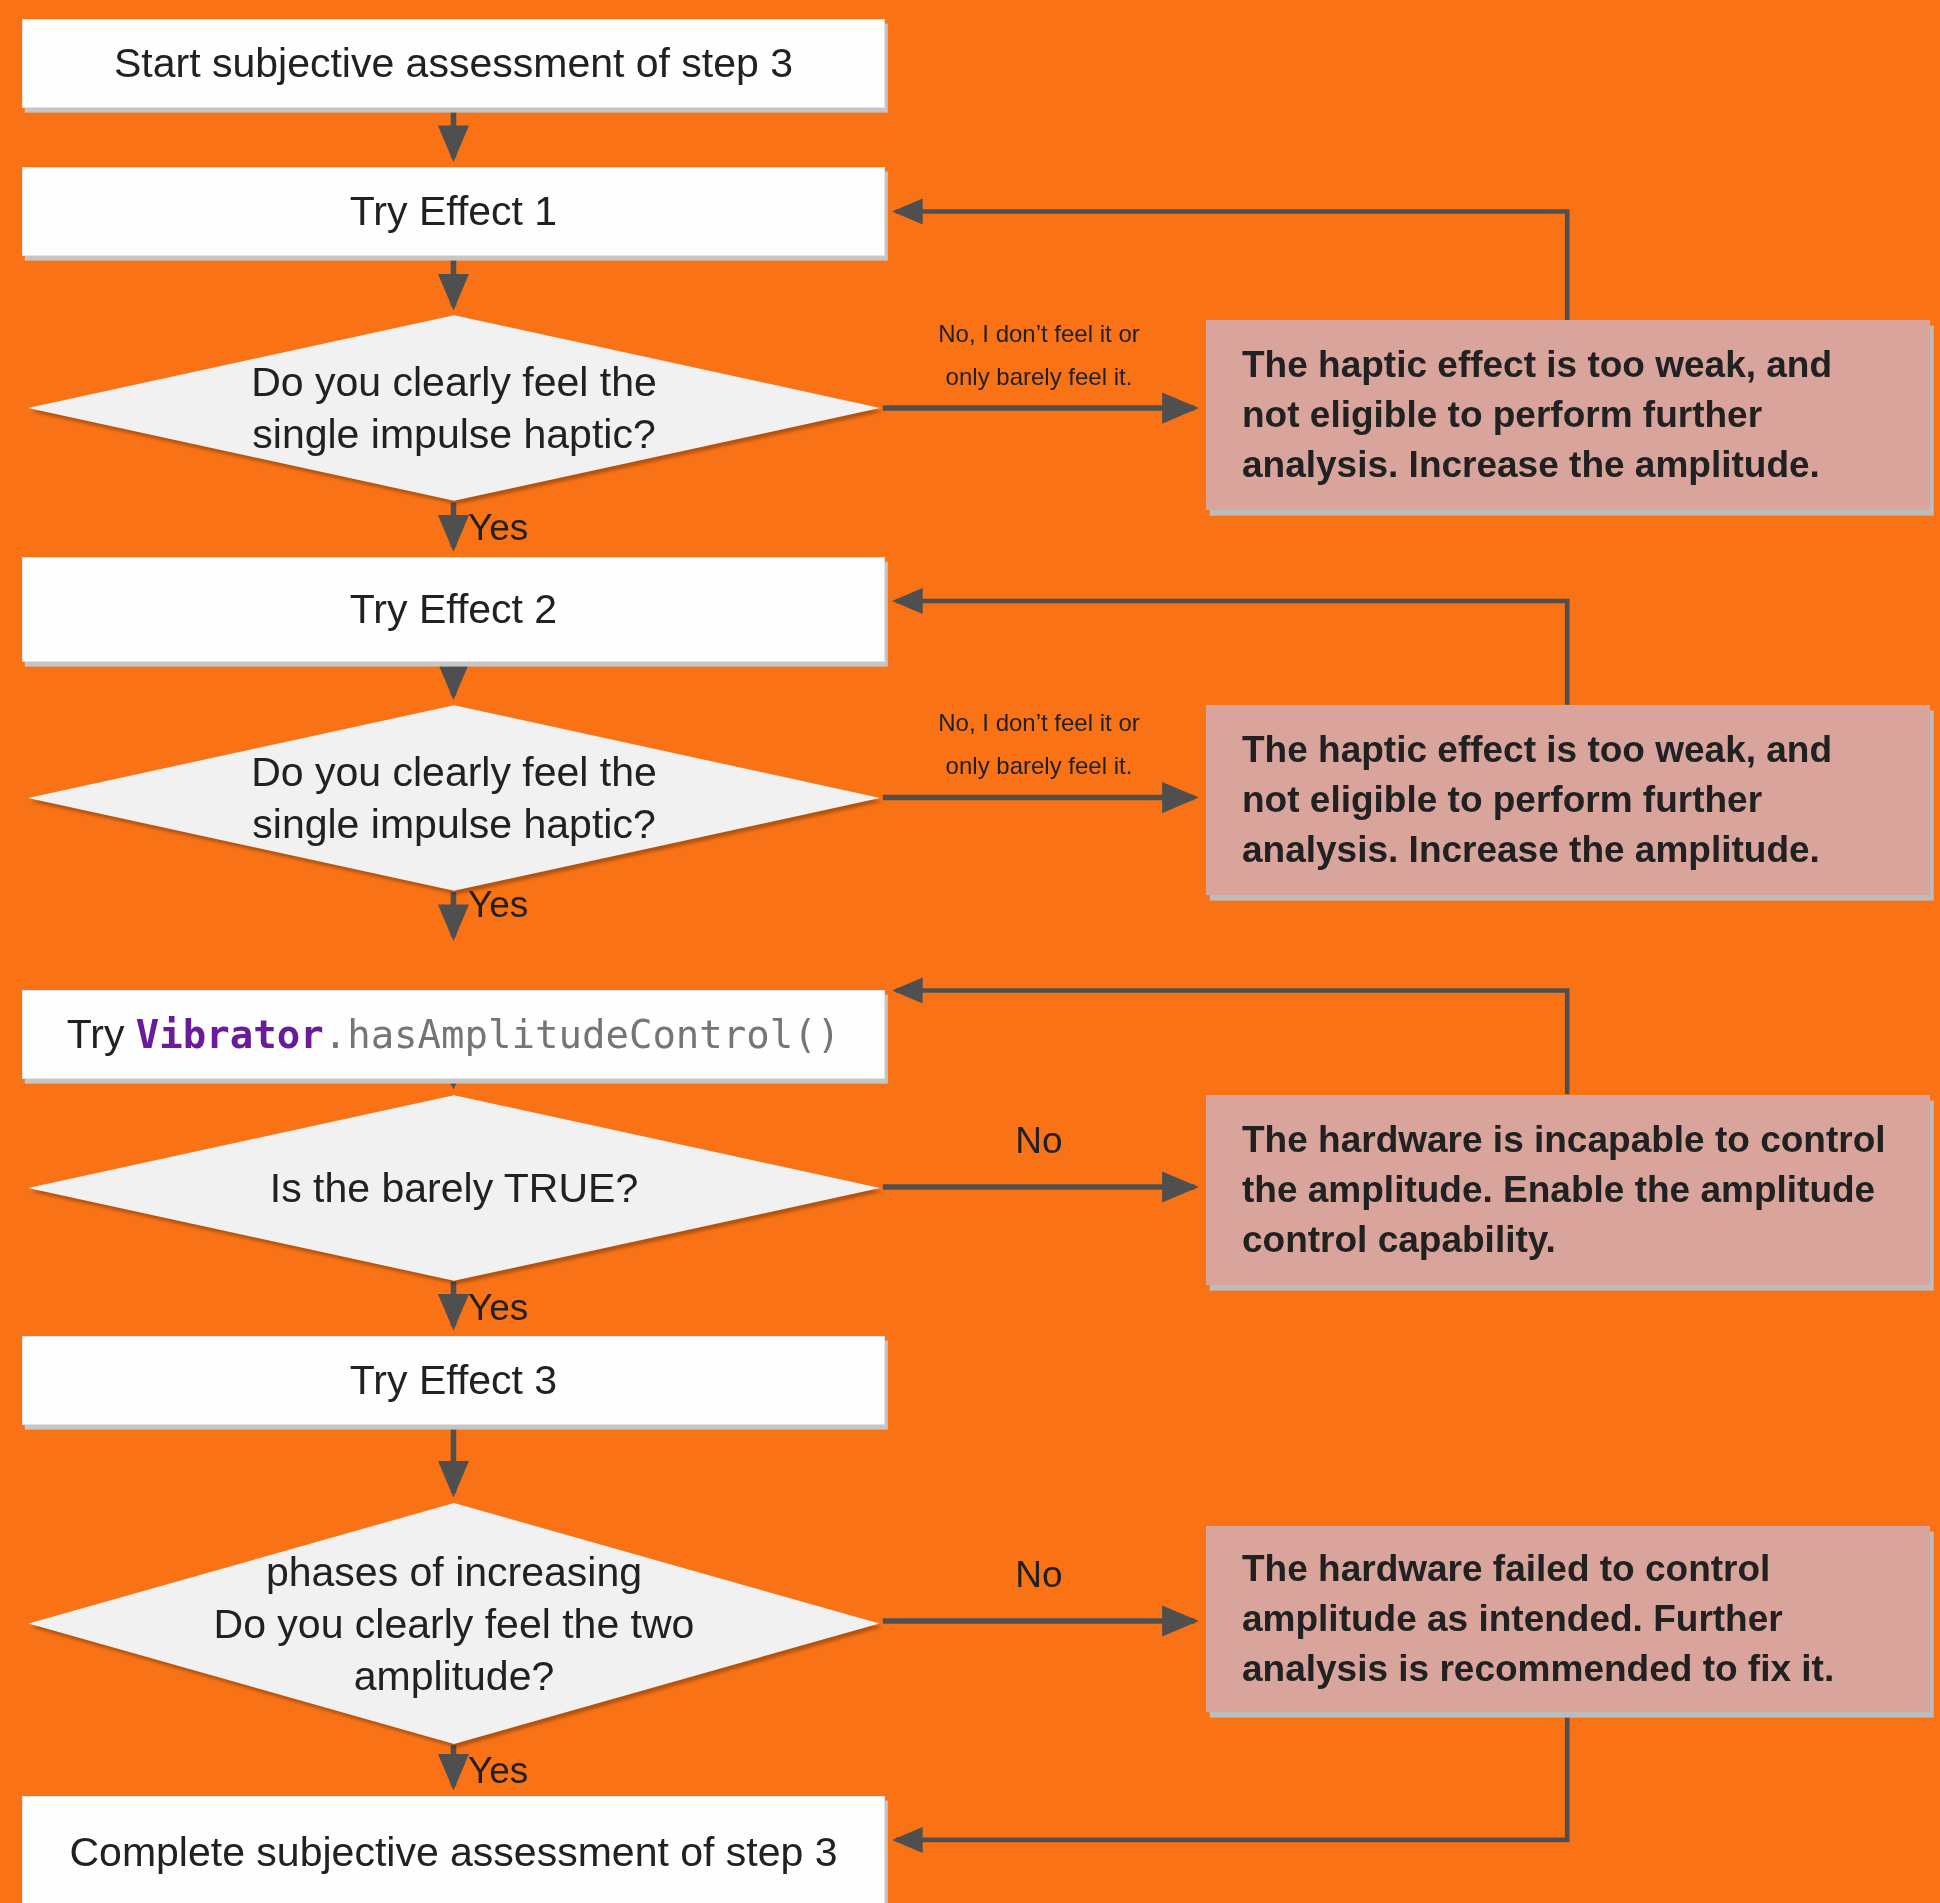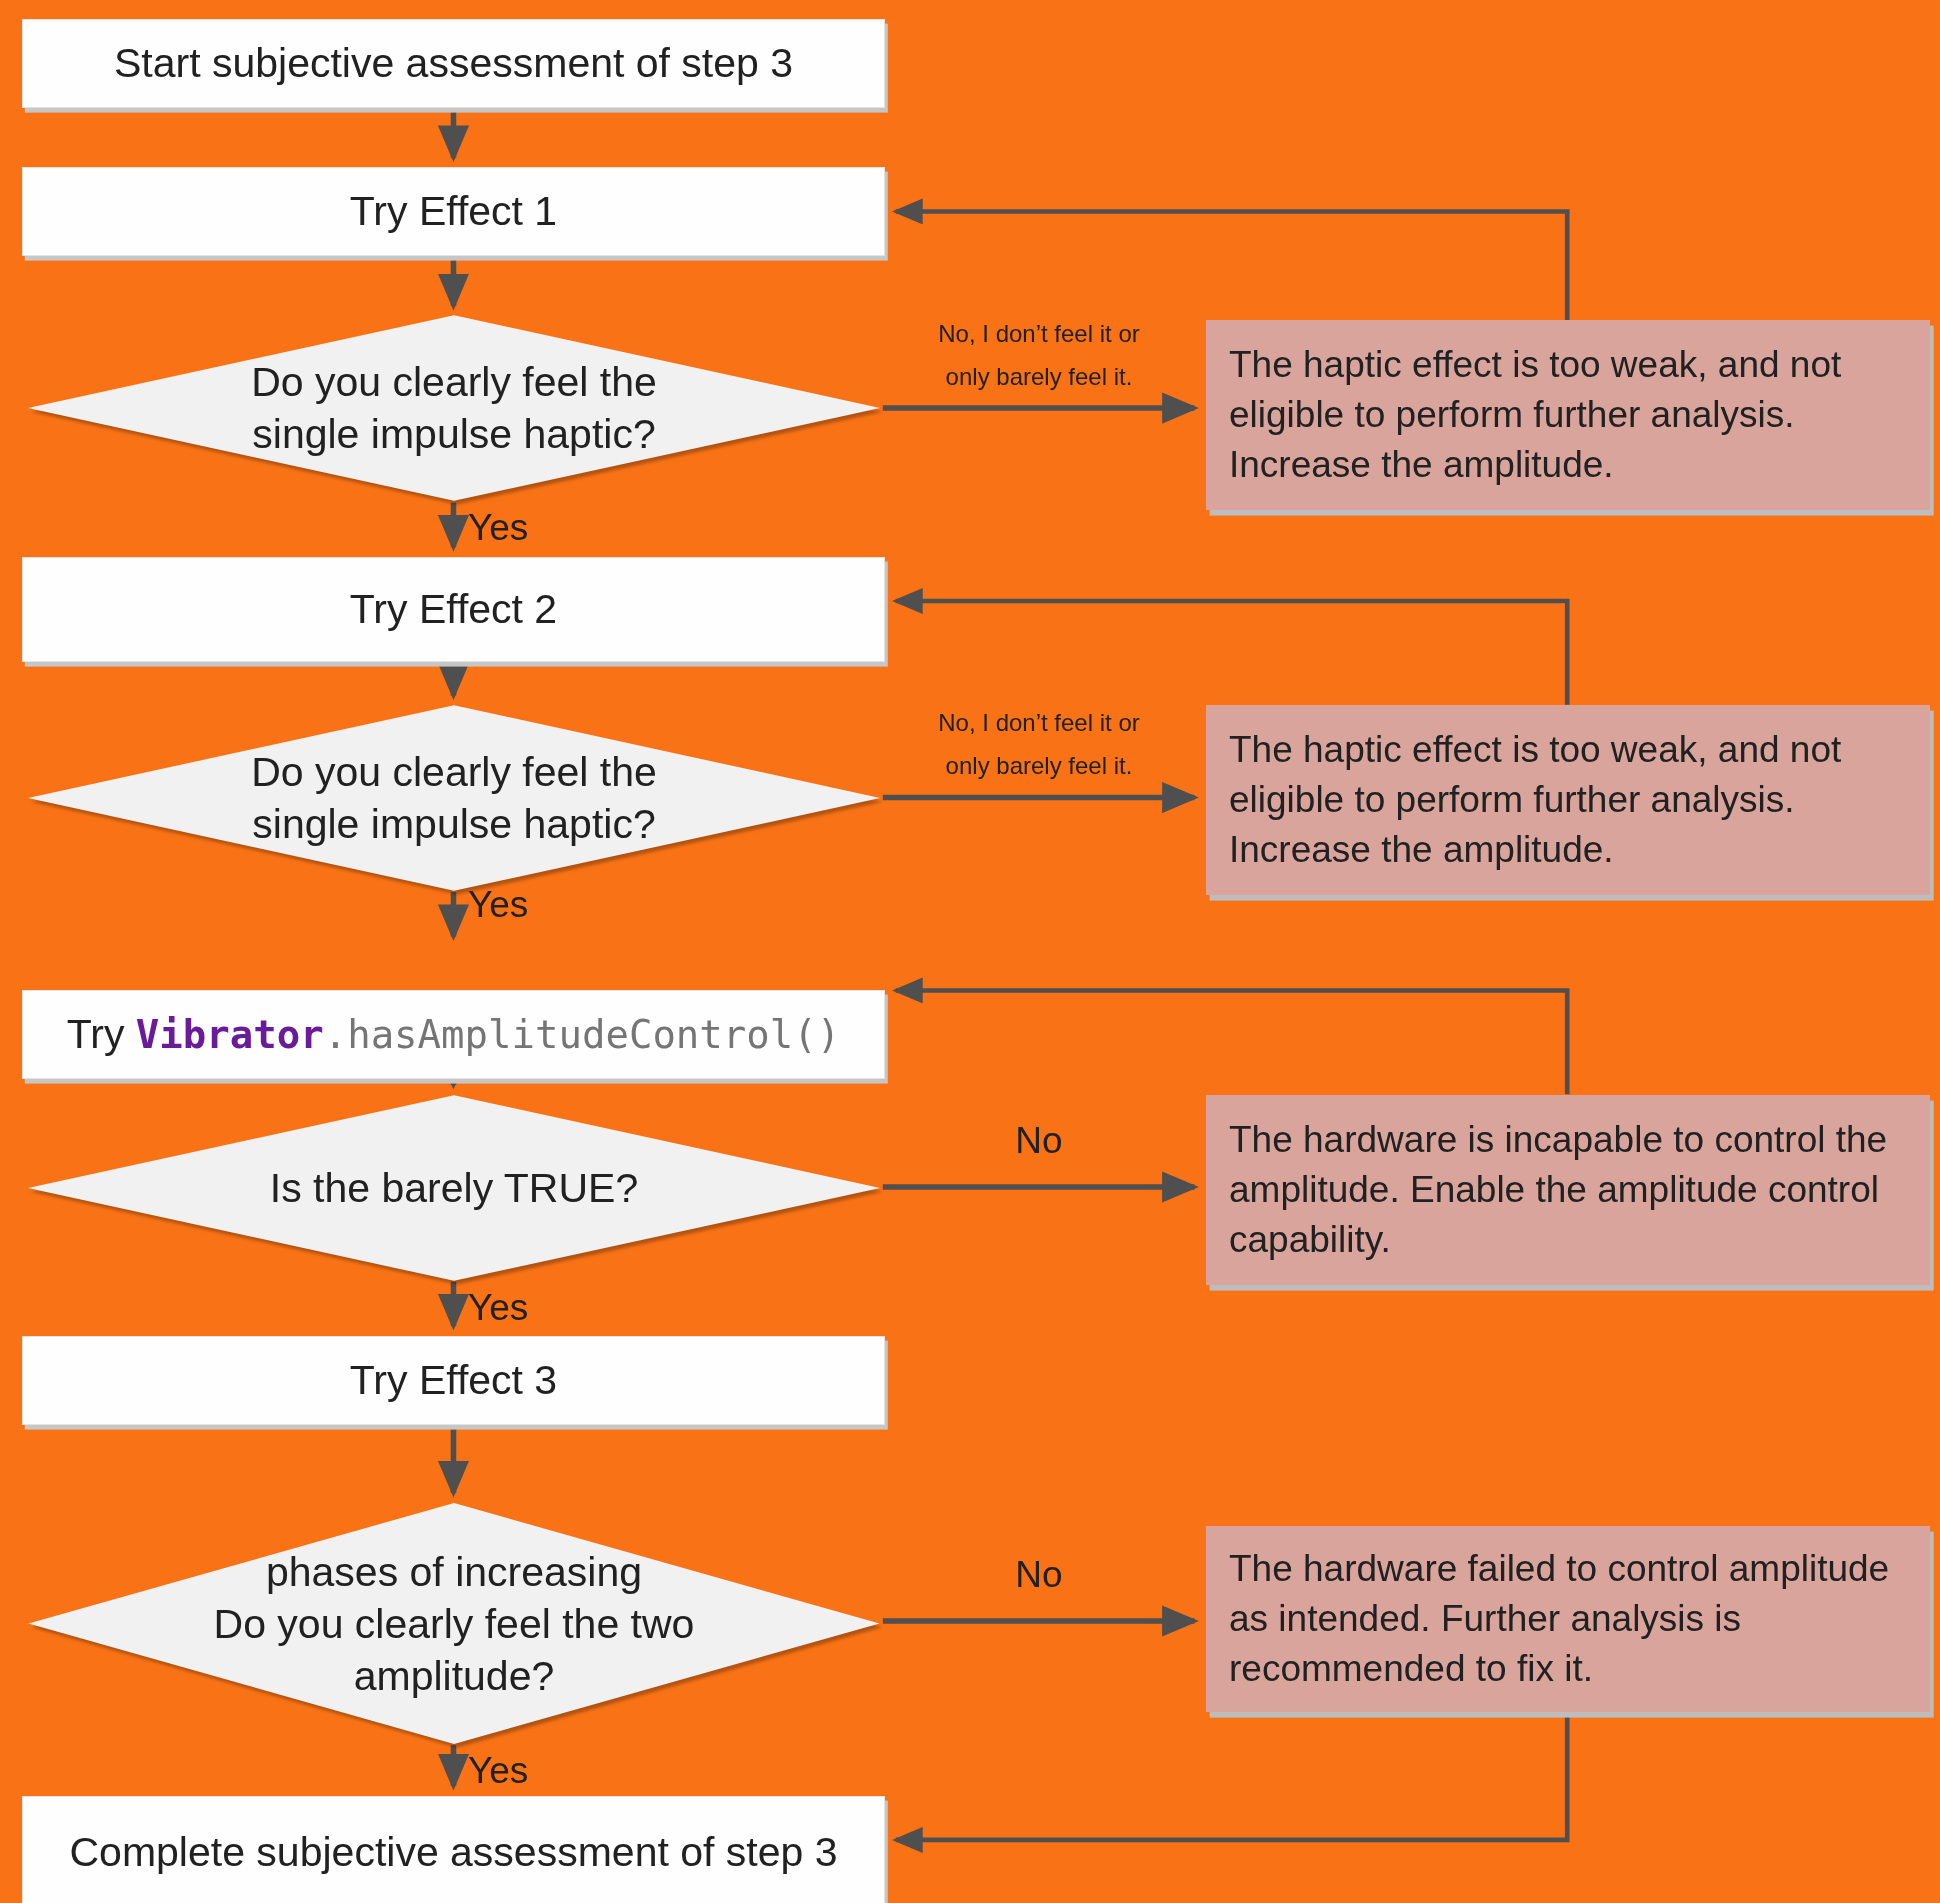--- a/index.html
+++ b/index.html
@@ -12,21 +12,22 @@
   .box{
     background:#fefefe; border:1.9px solid #e3e3e3;
     box-shadow:2.8px 4.6px 0 #c6c6c6;
     display:flex; align-items:center; justify-content:center;
     font-size:41px; text-align:center;
   }
   .outcome{
     background:#d8a49c; box-shadow:3.7px 5.6px 0 #bdbdbd;
     display:flex; align-items:center;
     font-size:37px; line-height:50px; text-align:left;
-    padding:0 23px;
+    padding:0 36px;
+    font-weight:bold;
   }
   .diamond{z-index:2;}
   .diamond svg{position:absolute; left:0; top:0; overflow:visible;}
   .diamond .dtext{
     position:absolute; left:0; top:0; width:100%; height:100%;
     display:flex; flex-direction:column; align-items:center; justify-content:center;
     font-size:41px; line-height:52px; text-align:center;
   }
   .edge-label{
     position:absolute; z-index:3; font-size:37px; line-height:43px;

